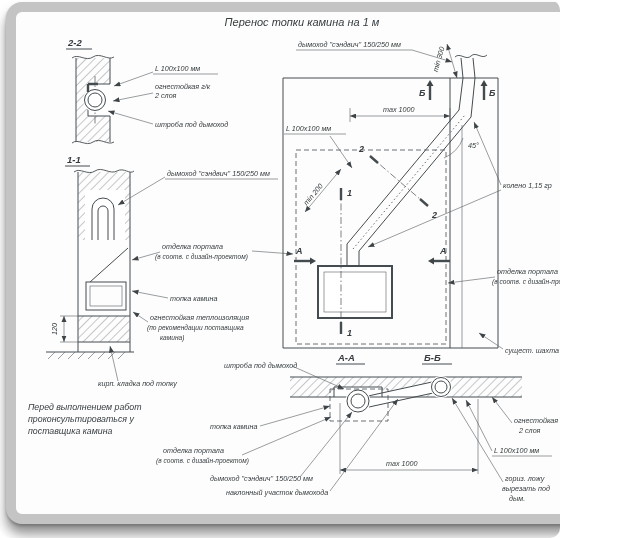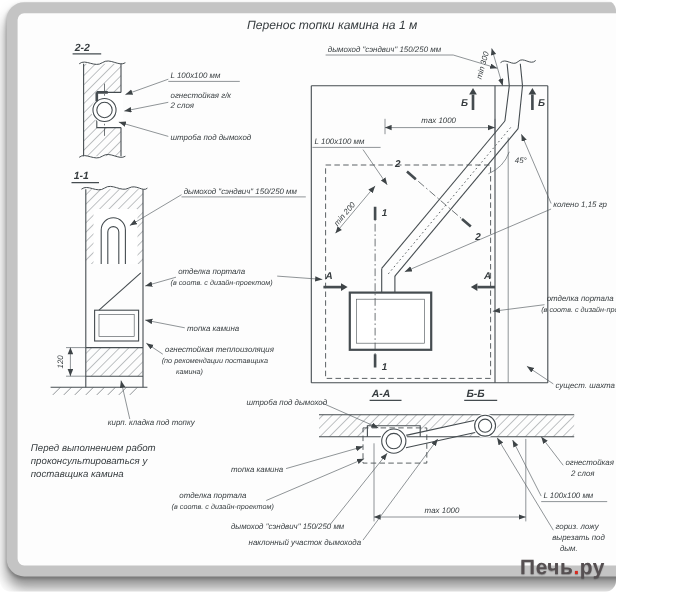--- a/index.html
+++ b/index.html
@@ -235,14 +235,13 @@
       <path class="thin" marker-end="url(#arr)" d="M503,482 L452,398"></path>
     </g>
 
     <g>
       <text class="note" x="28" y="410">Перед выполнением работ</text>
       <text class="note" x="28" y="422">проконсультироваться у</text>
       <text class="note" x="28" y="434">поставщика камина</text>
     </g>
   </svg>
 
-  <div class="logo"><span>Печь</span><span class="logo-dot">.</span><span>ру</span></div>
 </div>
 
 </body></html>

